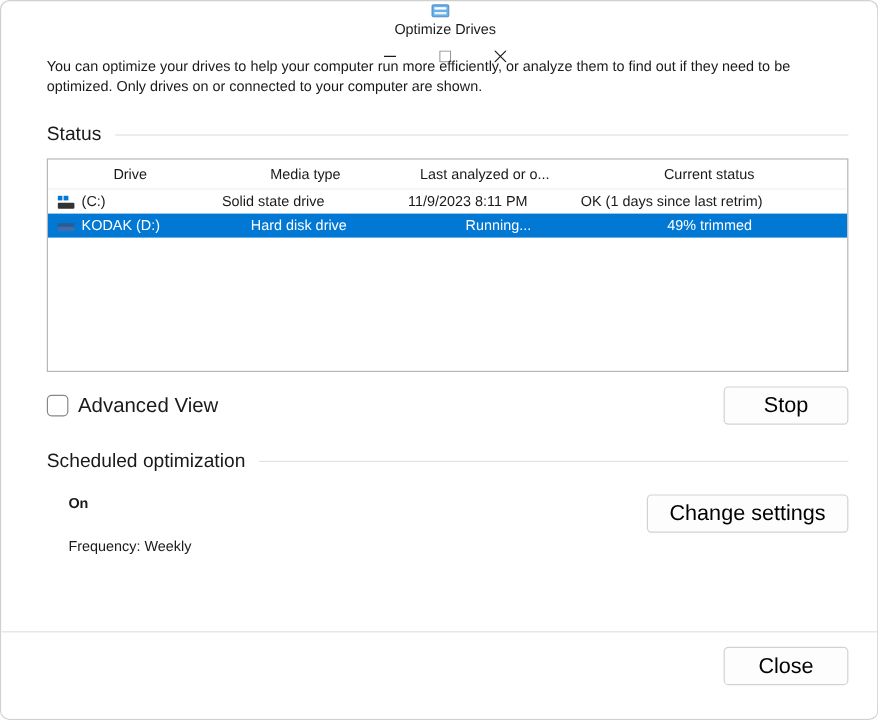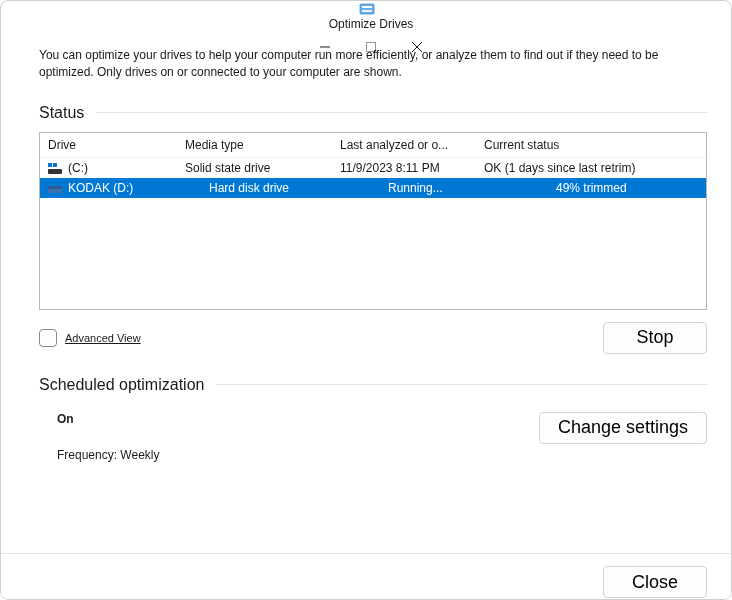--- a/index.html
+++ b/index.html
@@ -78,20 +78,21 @@
       border: 1px solid #b7b7b7;
       height: 178px;
       overflow: hidden;
       background: #fff;
     }
     .drive-header {
       display: flex;
       font-size: 12px;
       color: #1a1a1a;
       border-bottom: 1px solid #f0f0f0;
+      text-align: center;
     }
     .drive-header > div {
       padding: 5px 8px;
       border-right: 0px solid #e8e8e8;
     }
     .col-drive { width: 137px; }
     .col-media { width: 155px; }
     .col-last  { width: 144px; }
     .col-status{ flex: 1; }
     .drive-row {
@@ -121,22 +122,21 @@
       display: flex;
       align-items: center;
       justify-content: space-between;
       margin-top: 12px;
       margin-bottom: 22px;
     }
     .checkbox-wrap {
       display: flex;
       align-items: center;
       gap: 8px;
-      font-size: 11px;
-      text-decoration: underline;
+      font-size: 17px;
     }
     .checkbox-box {
       width: 18px;
       height: 18px;
       border: 1px solid #888;
       border-radius: 4px;
       background: #fff;
     }
     .btn {
       min-width: 104px;
@@ -163,21 +163,21 @@
       font-weight: 600;
       margin-bottom: 22px;
       display: block;
     }
     .sched-text .desc {
       margin-bottom: 14px;
       display: block;
     }
     .footer {
       border-top: 1px solid #e2e2e2;
-      padding: 12px 24px 1px 24px;
+      padding: 12px 24px 28px 24px;
       display: flex;
       justify-content: flex-end;
       background: #fff;
     }
   </style>
 </head>
 <body>
 
 <div class="titlebar">
   <span class="titlebar-icon">

